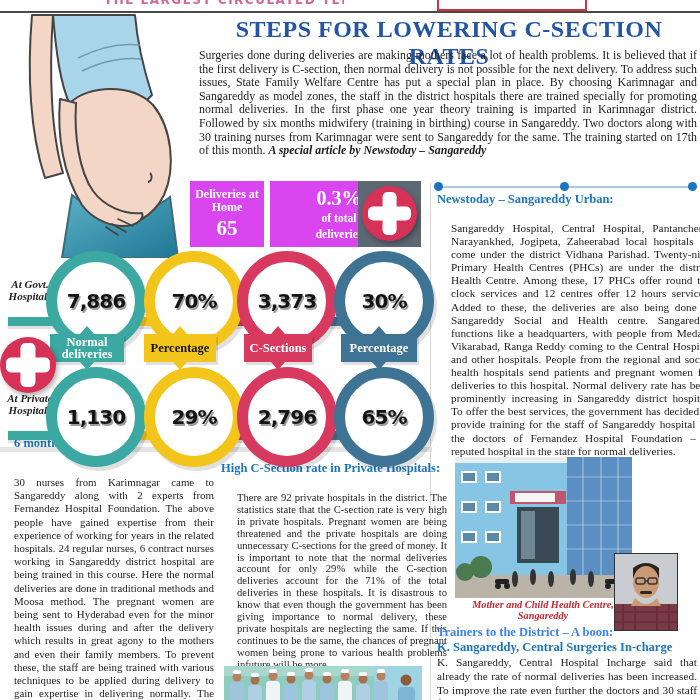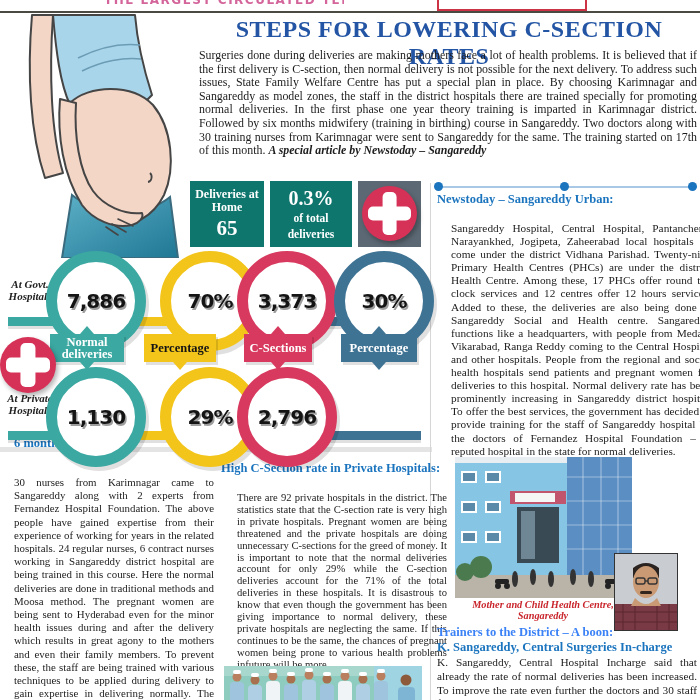--- a/index.html
+++ b/index.html
@@ -19,47 +19,47 @@
   .title{position:absolute;left:200px;top:16px;width:498px;margin:0;text-align:center;
        font-weight:bold;font-size:24px;letter-spacing:.5px;color:#2355a4;}
   .intro{position:absolute;left:199px;top:49px;width:498px;margin:0;
        font-size:11.9px;line-height:13.6px;text-align:justify;}
   .byline{font-weight:bold;font-style:italic;}
 
   
   .woman{position:absolute;left:0;top:13px;z-index:1;}
 
   
-  .ibox{position:absolute;top:181px;height:66px;background:#0f766e;color:#fff;z-index:4;
+  .ibox{position:absolute;top:181px;height:66px;background:#d946ef;color:#fff;z-index:4;
         text-align:center;font-weight:bold;}
   .box1{left:190px;width:74px;}
   .box1 .lbl{font-size:12px;line-height:13px;padding-top:7px;}
   .box1 .val{font-size:21px;line-height:28px;}
-  .box2{left:270px;width:82px;}
+  .box2{left:270px;width:82px;padding-left:28px;}
   .box2 .val{font-size:20px;line-height:24px;padding-top:5px;}
   .box2 .lbl{font-size:11.5px;line-height:16px;}
   .box3{left:358px;width:63px;background:#5c6974;}
 
   
   .cross{position:absolute;border-radius:50%;background:#d63157;
         box-shadow:2px 3px 5px rgba(0,0,0,.3);}
   .cross::before,.cross::after{content:"";position:absolute;background:#fff;border-radius:5px;}
   .cross::before{left:50%;top:11%;width:27%;height:78%;transform:translateX(-50%);}
   .cross::after{top:50%;left:11%;height:27%;width:78%;transform:translateY(-50%);}
   .cross-inbox{left:4px;top:5px;width:55px;height:55px;}
   .cross-left{left:0;top:337px;width:56px;height:56px;z-index:4;}
 
   
   .stat-circle{position:absolute;width:78px;height:78px;border-radius:50%;background:#fff;
         border:11px solid #000;box-shadow:3px 4px 0 rgba(0,0,0,.12);z-index:2;
         display:flex;align-items:center;justify-content:center;
         font-family:"DejaVu Sans",sans-serif;font-weight:bold;font-size:20px;
         letter-spacing:-1px;color:#141414;text-shadow:1.5px 1.5px 0 #9e9e9e;}
   .r1{top:251px;} .r2{top:367px;}
-  .cc1{left:46px;text-align:right;} .cc2{left:160px;} .cc3{left:237px;} .cc4{left:334px;}
+  .cc1{left:46px;text-align:right;} .cc2{left:144px;} .cc3{left:237px;} .cc4{left:334px;}
   .b-teal{border-color:#3ba8a1;} .b-yellow{border-color:#f3c51b;}
   .b-red{border-color:#d8395e;} .b-steel{border-color:#3f7394;}
 
   
   .bar{position:absolute;left:8px;width:413px;height:9px;display:flex;z-index:1;
        box-shadow:0 3px 0 rgba(0,0,0,.12);}
   .bar1{top:317px;} .bar2{top:431px;}
   .seg-teal{width:127px;background:#3ba8a1;} .seg-yellow{width:97px;background:#f3c51b;}
   .seg-red{width:96px;background:#d8395e;} .seg-steel{width:93px;background:#3f7394;}
 
@@ -175,20 +175,21 @@
   <div class="side-label sl2">At Private Hospitals</div>
 
   <div class="stat-circle r1 cc1 b-teal">7,886</div>
   <div class="stat-circle r1 cc2 b-yellow">70%</div>
   <div class="stat-circle r1 cc3 b-red">3,373</div>
   <div class="stat-circle r1 cc4 b-steel">30%</div>
 
   <div class="stat-circle r2 cc1 b-teal">1,130</div>
   <div class="stat-circle r2 cc2 b-yellow">29%</div>
   <div class="stat-circle r2 cc3 b-red">2,796</div>
+  <div class="stat-circle r2 cc4 b-steel">65%</div>
 
   <div class="cross cross-left"></div>
   <div class="tag tag1 t-teal">Normal deliveries</div>
   <div class="tag tag2 t-yellow">Percentage</div>
   <div class="tag tag3 t-red">C-Sections</div>
   <div class="tag tag4 t-steel">Percentage</div>
 
   <div class="info-sep"></div>
 
   <div class="vline"></div>

